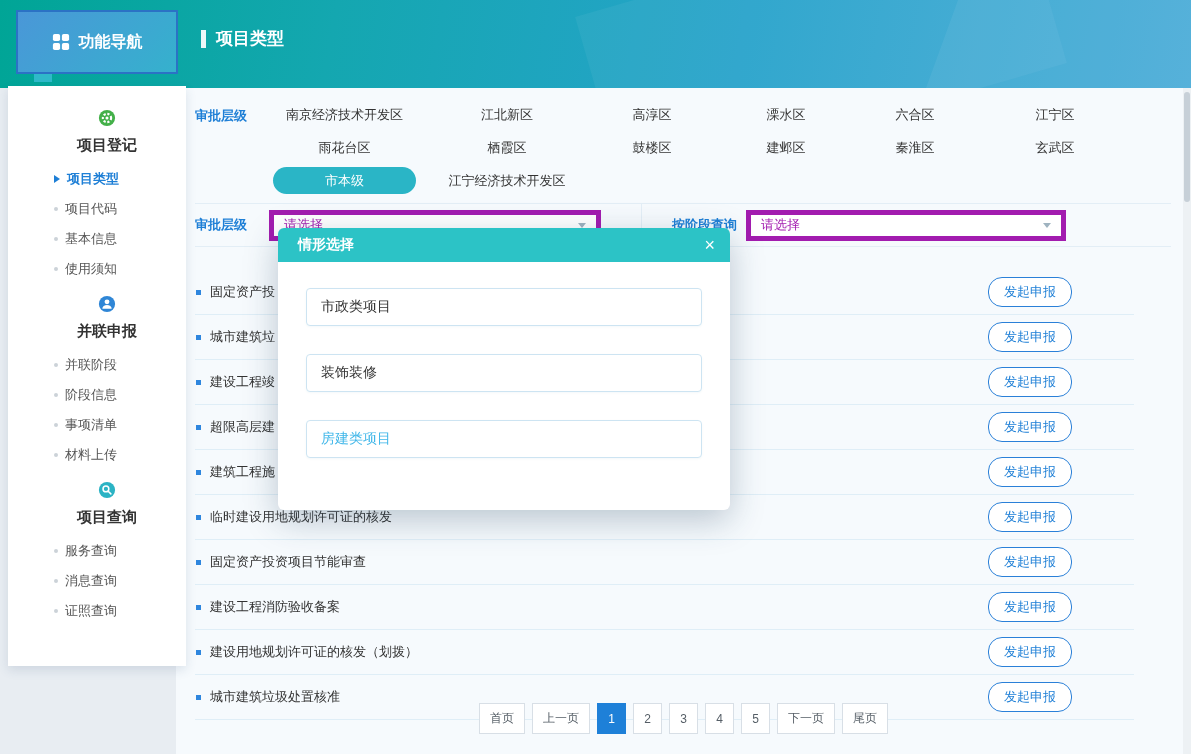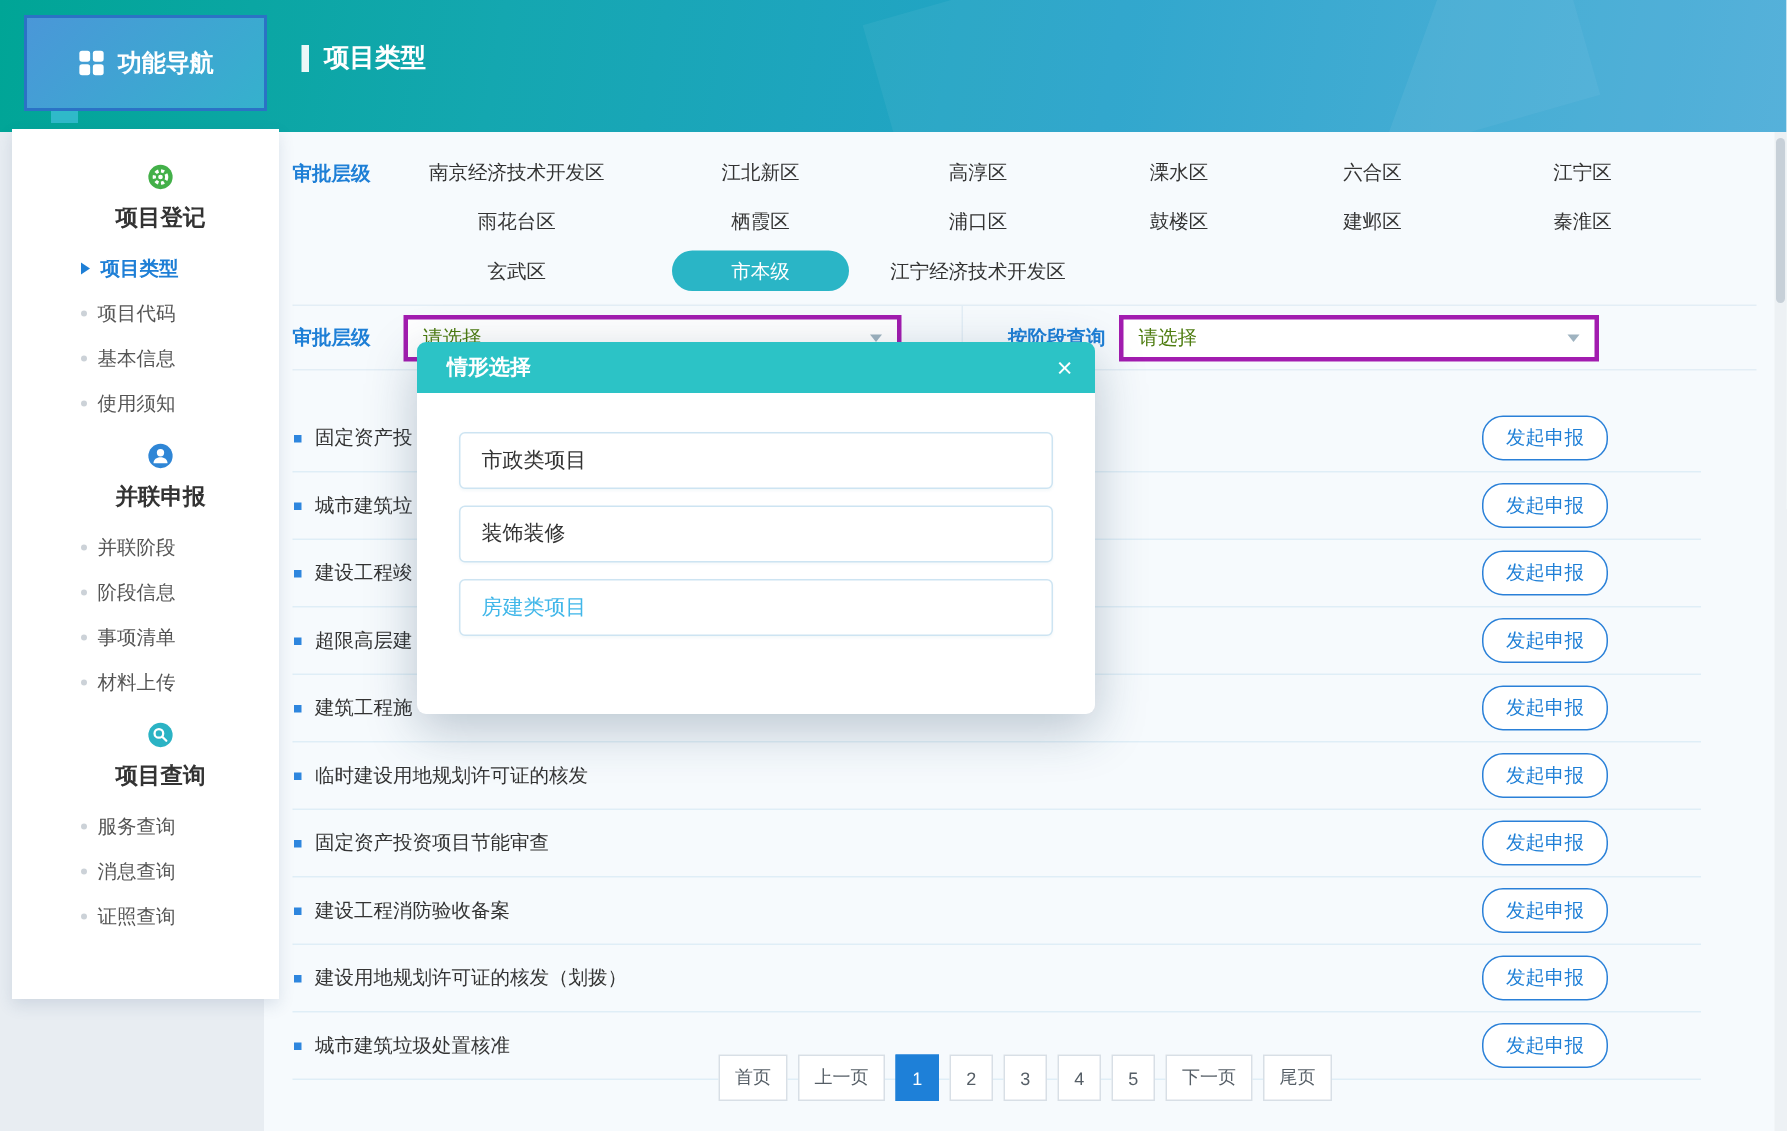--- a/index.html
+++ b/index.html
@@ -32,21 +32,21 @@
   .content{position:absolute;left:176px;top:88px;right:0;bottom:0;background:#f6fafd;z-index:2;}
   .filters{padding:10px 20px 0 19px;}
   .region-block{display:flex;}
   .filter-label{flex:none;color:#1e7fd6;font-weight:bold;font-size:13px;}
   .region-block .filter-label{width:62px;padding-top:9px;}
   .region-grid{display:grid;grid-template-columns:175px 150px 140px 128px 130px 150px;}
   .region{height:33px;display:flex;align-items:center;justify-content:center;font-size:13px;color:#333;cursor:pointer;white-space:nowrap;}
   .region.selected{background:#2ab5c6;color:#fff;border-radius:15px;height:27px;align-self:center;margin:0 16px;}
   .dropdown-row{display:flex;align-items:center;height:44px;border-top:1px solid #e3eef6;border-bottom:1px solid #e3eef6;margin-top:6px;}
   .dropdown-row .filter-label{width:74px;}
-  .select{width:332px;height:31px;background:#fff;border:3px solid #a21caf;display:flex;align-items:center;justify-content:space-between;padding:0 10px;font-size:13px;color:#4d7c0f;cursor:pointer;}
+  .select{width:332px;height:31px;background:#fff;border:5px solid #a21caf;display:flex;align-items:center;justify-content:space-between;padding:0 10px;font-size:13px;color:#a21caf;cursor:pointer;}
   .select.stage{width:320px;}
   .caret{width:0;height:0;border-top:5px solid #9fb3c0;border-left:4.5px solid transparent;border-right:4.5px solid transparent;}
   .vline{width:1px;height:43px;background:#e3eef6;margin:0 30px 0 40px;flex:none;}
 
   .list{margin:0 57px 0 19px;padding-top:23px;}
   .row{display:flex;align-items:center;height:45px;border-bottom:1px solid #dfeef7;}
   .bullet{width:5px;height:5px;background:#2e86de;margin:0 9px 0 1px;flex:none;}
   .row-label{flex:1;font-size:13px;color:#333;}
   .declare-btn{border:1px solid #2a80d8;color:#1e7fd6;background:#fff;border-radius:14px;padding:5px 15px;font-size:13px;cursor:pointer;margin-right:62px;font-family:inherit;}
 
@@ -58,21 +58,21 @@
   .scrollbar{position:absolute;right:0;top:88px;bottom:0;width:8px;background:#edf1f4;z-index:3;}
   .scroll-thumb{position:absolute;right:1px;top:4px;width:6px;height:110px;border-radius:3px;background:#c7d0d8;}
 
   
   .modal{position:absolute;left:278px;top:228px;width:452px;background:#fff;border-radius:6px;
     box-shadow:0 10px 34px rgba(30,60,90,.28);z-index:20;overflow:hidden;}
   .modal-head{height:34px;background:#2cc3c6;display:flex;align-items:center;justify-content:space-between;padding:0 15px 0 20px;color:#fff;}
   .modal-title{font-size:14px;font-weight:bold;}
   .modal-close{font-size:18px;cursor:pointer;line-height:1;}
   .modal-body{padding:26px 28px 52px;}
-  .option{height:38px;display:flex;align-items:center;border:1px solid #cde4f2;border-radius:4px;padding:0 14px;margin-bottom:11px;
+  .option{height:38px;display:flex;align-items:center;border:1px solid #cde4f2;border-radius:4px;padding:0 14px;margin-bottom:28px;
     font-size:14px;color:#333;cursor:pointer;background:#fff;box-shadow:0 1px 2px rgba(120,160,190,.08);}
   .option:last-child{margin-bottom:0;}
   .option.highlight{color:#41b7e9;}
 </style>
 </head>
 <body>
 
 <header class="topbar">
   <div class="deco1"></div>
   <div class="deco2"></div>
@@ -181,21 +181,20 @@
       <span class="filter-label">审批层级</span>
       <div class="region-grid" id="region-grid">
           <div class="region">南京经济技术开发区</div>
           <div class="region">江北新区</div>
           <div class="region">高淳区</div>
           <div class="region">溧水区</div>
           <div class="region">六合区</div>
           <div class="region">江宁区</div>
           <div class="region">雨花台区</div>
           <div class="region">栖霞区</div>
-          <div class="region">浦口区</div>
           <div class="region">鼓楼区</div>
           <div class="region">建邺区</div>
           <div class="region">秦淮区</div>
           <div class="region">玄武区</div>
           <div class="region selected">市本级</div>
           <div class="region">江宁经济技术开发区</div>
         </div>
     </div>
     <div class="dropdown-row">
       <span class="filter-label">审批层级</span>

